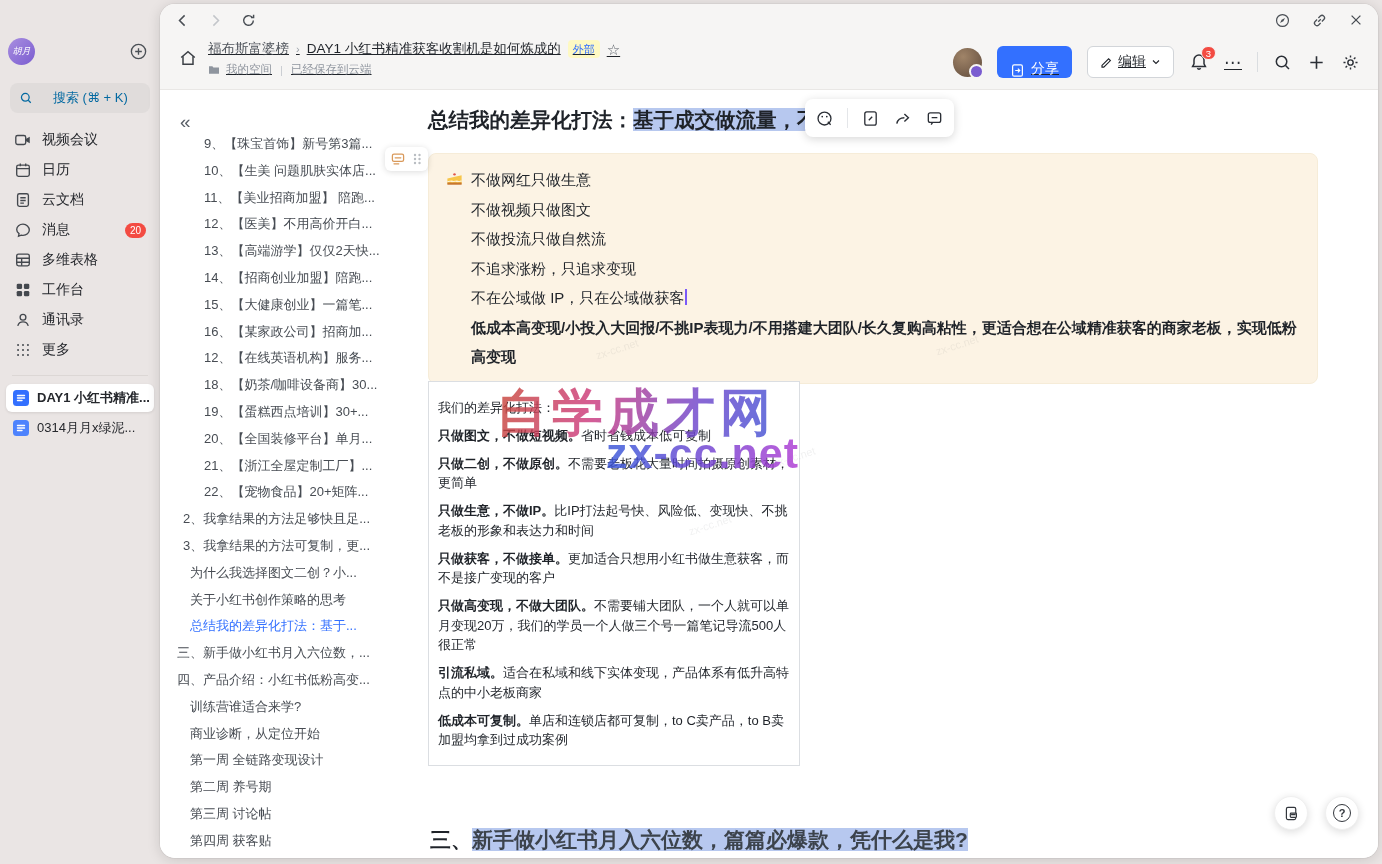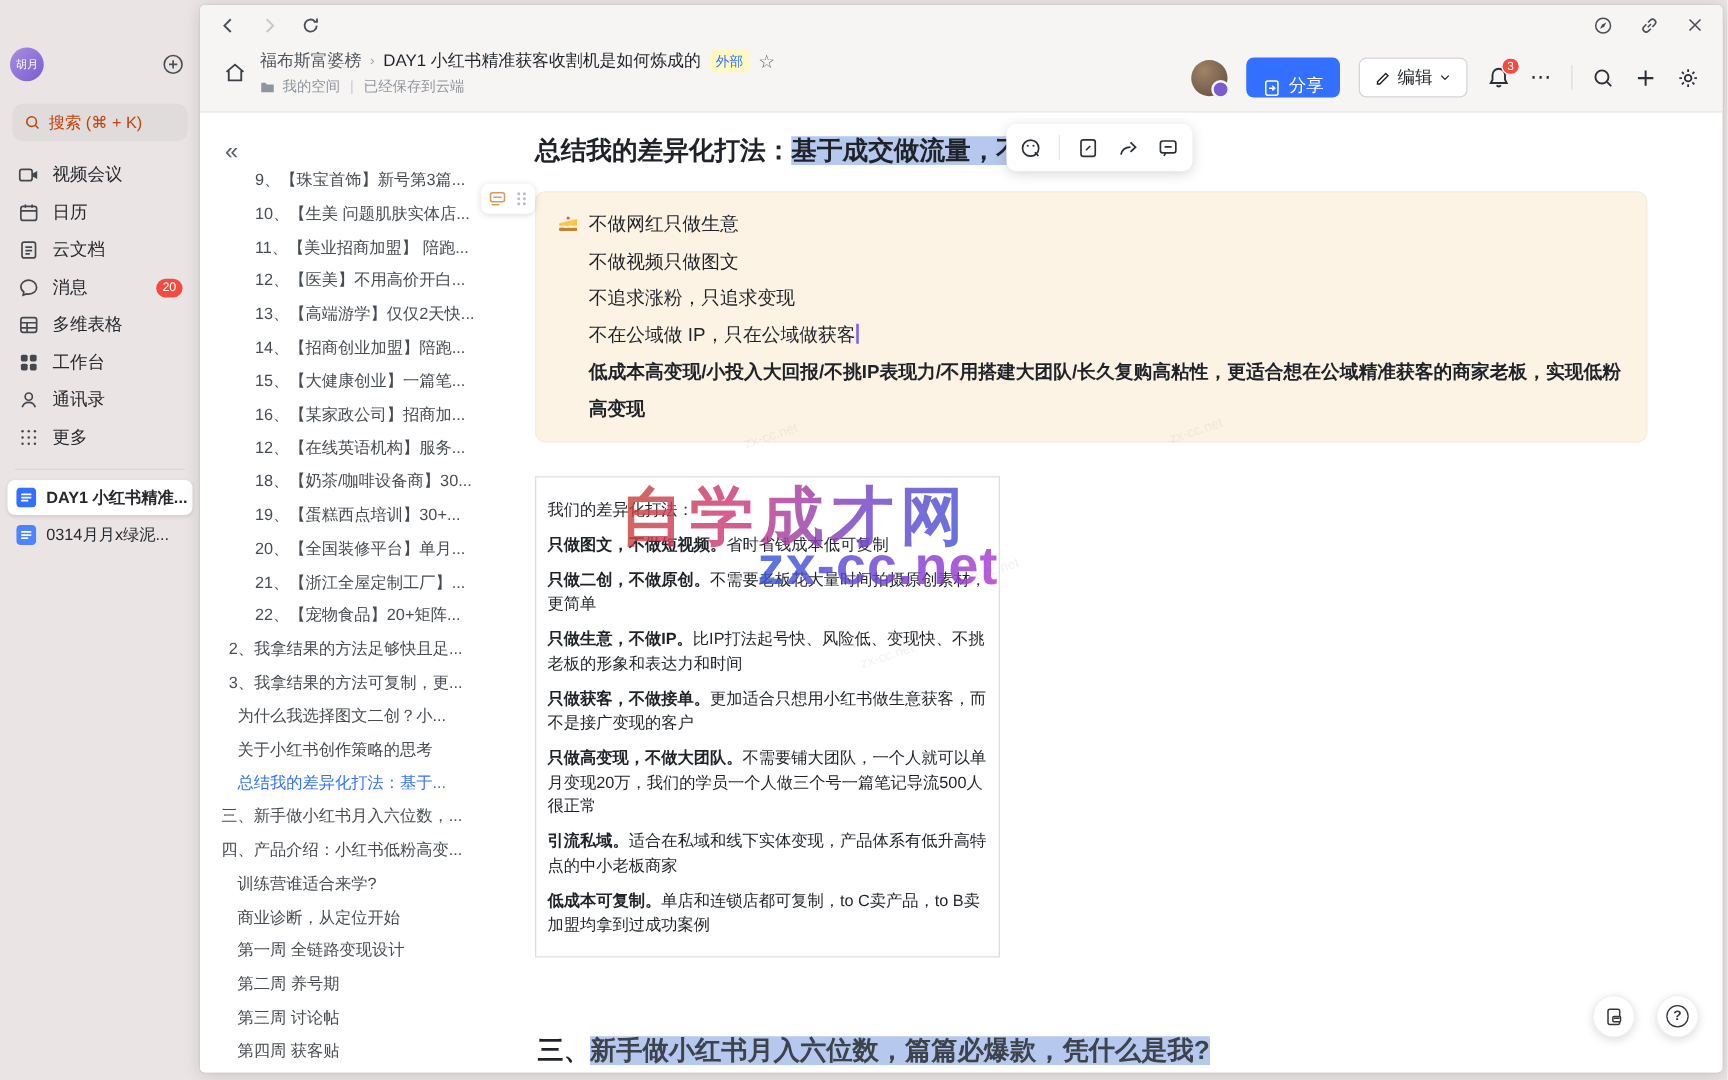--- a/index.html
+++ b/index.html
@@ -3,33 +3,33 @@
 <meta charset="utf-8">
 <style>
   * { margin:0; padding:0; box-sizing:border-box; }
   html,body { width:1382px; height:864px; overflow:hidden; }
   body { font-family:"Liberation Sans","DejaVu Sans",sans-serif; background:#eae5e4; color:#1f2329; }
   svg { display:block; }
 
   
   .app-sidebar { position:absolute; left:0; top:0; width:160px; height:864px; background:#eae5e4; }
   .sb-top { display:flex; align-items:center; justify-content:space-between; padding:38px 12px 0 8px; }
-  .sb-avatar { width:27px; height:27px; border-radius:50%; background:linear-gradient(135deg,#a98fe0,#7a5cd0); color:#fff; font-size:9px; display:flex; align-items:center; justify-content:center; }
+  .sb-avatar { width:27px; height:27px; border-radius:50%; background:linear-gradient(135deg,#a98fe0,#7a5cd0); color:#fff; font-size:9px; display:flex; align-items:center; justify-content:center;font-style:italic; }
   .sb-plus { color:#4a4f55; }
-  .sb-search { margin:18px 10px 0 10px; height:30px; background:#e0dcdb; border-radius:8px; display:flex; align-items:center; gap:6px; padding:0 9px; color:#c2410c; font-size:13px; }
+  .sb-search { margin:18px 10px 0 10px; height:30px; background:#e0dcdb; border-radius:8px; display:flex; align-items:center; gap:20px; padding:0 9px; color:#0369a1; font-size:13px; }
   .sb-menu { margin-top:12px; }
   .sb-item { display:flex; align-items:center; gap:10px; height:30px; padding:0 14px; font-size:14px; color:#26282d; cursor:default; }
   .sb-item .ic { color:#44484e; flex:0 0 auto; }
   .sb-badge { margin-left:auto; background:#f34b42; color:#fff; font-size:10px; min-width:21px; height:15px; border-radius:8px; display:flex; align-items:center; justify-content:center; padding:0 4px; }
   .sb-divider { height:1px; background:#dcd7d5; margin:10px 12px 8px 12px; }
   .sb-doc { display:flex; align-items:center; gap:8px; height:28px; margin:2px 6px; padding:0 7px; border-radius:6px; font-size:13px; color:#26282d; white-space:nowrap; overflow:hidden; }
   .sb-doc.active { background:#fff; box-shadow:0 1px 3px rgba(0,0,0,.1); font-weight:700; }
 
   
-  .app-window { position:absolute; left:160px; top:4px; right:4px; bottom:6px; background:#fff; border-radius:4px; box-shadow:0 2px 14px rgba(0,0,0,.14), 0 0 0 1px rgba(0,0,0,.04); overflow:hidden; }
+  .app-window { position:absolute; left:160px; top:4px; right:4px; bottom:6px; background:#fff; border-radius:15px; box-shadow:0 2px 14px rgba(0,0,0,.14), 0 0 0 1px rgba(0,0,0,.04); overflow:hidden;text-decoration:underline; }
   .chrome { height:32px; background:#f6f5f4; display:flex; align-items:center; gap:16px; padding:0 14px; }
   .chrome .nav { color:#4a4f55; }
   .chrome .nav.disabled { color:#c3c6ca; }
   .chrome .win-right { margin-left:auto; display:flex; gap:20px; align-items:center; color:#4a4f55; }
 
   .hdr { height:54px; background:#f6f5f4; border-bottom:1px solid #e9e7e5; display:flex; align-items:flex-start; padding:4px 18px 0 18px; }
   .hdr-left { display:flex; gap:10px; }
   .hdr-home { margin-top:8px; color:#3c4046; }
   .crumb-row { display:flex; align-items:center; gap:7px; font-size:13.5px; }
   .crumb-root { color:#50555c; }
@@ -430,20 +430,21 @@
         <svg width="19" height="19" viewBox="0 0 20 20">
             <path d="M2.5 9l15-3.5v9h-15z" fill="#f7c64b"></path>
             <path d="M2.5 11.2c2 .9 3.5-.9 5.5 0s3.5-.9 5.5 0 2.8-.6 4-.2v1.6c-2-.7-3.5.9-5.5 0s-3.5.9-5.5 0-2.8.6-4 .2z" fill="#fff4d6"></path>
             <rect x="2.5" y="13.2" width="15" height="2.3" fill="#c8772e"></rect>
             <circle cx="10" cy="4.6" r="1.3" fill="#e25548"></circle>
           </svg>
       </span>
       <div class="callout-body">
         <div>不做网红只做生意</div>
         <div>不做视频只做图文</div>
+        <div>不做投流只做自然流</div>
         <div>不追求涨粉，只追求变现</div>
         <div><span>不在公域做 IP，只在公域做获客</span><span class="caret"></span></div>
         <div class="callout-bold">低成本高变现/小投入大回报/不挑IP表现力/不用搭建大团队/长久复购高粘性，更适合想在公域精准获客的商家老板，实现低粉高变现</div>
       </div>
     </div>
 
     <div class="white-box">
       <p>我们的差异化打法：</p>
       <p class="point"><b>只做图文，不做短视频。</b><span>省时省钱成本低可复制</span></p>
       <p class="point"><b>只做二创，不做原创。</b><span>不需要老板花大量时间拍摄原创素材，更简单</span></p>

